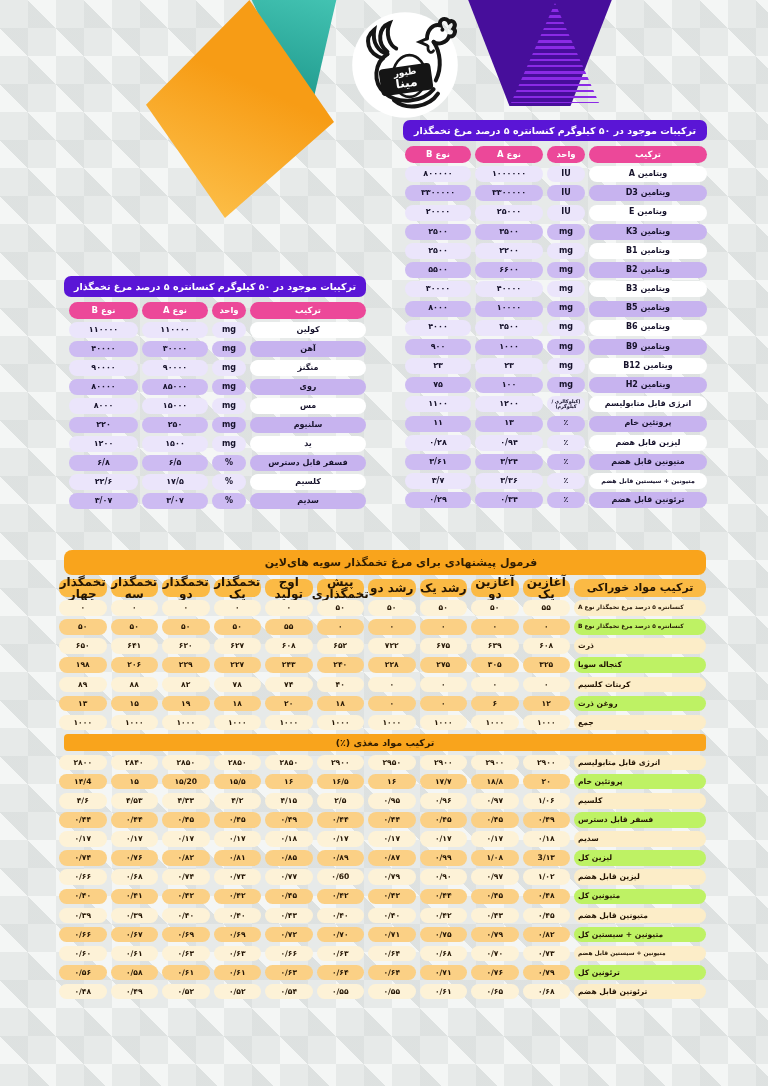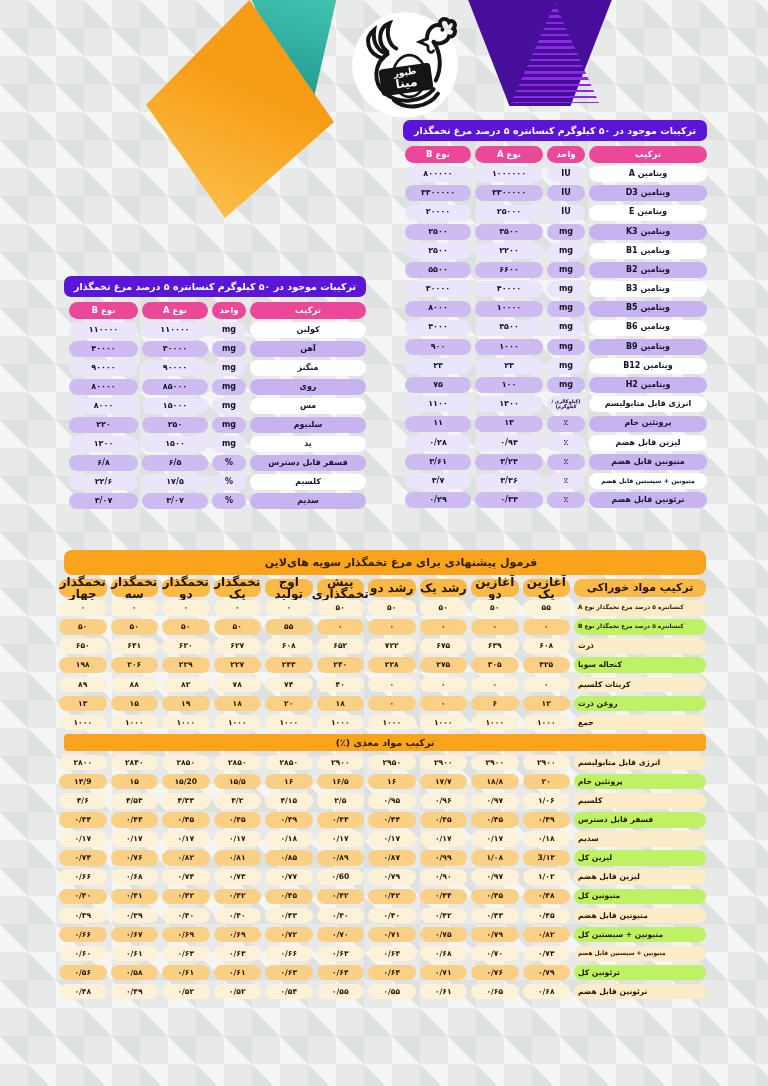--- a/index.html
+++ b/index.html
@@ -433,21 +433,21 @@
         <div class="ocell lbl o-label">پروتئین خام</div>
         <div class="ocell o-val">۲۰</div>
         <div class="ocell o-val">۱۸/۸</div>
         <div class="ocell o-val">۱۷/۷</div>
         <div class="ocell o-val">۱۶</div>
         <div class="ocell o-val">۱۶/۵</div>
         <div class="ocell o-val">۱۶</div>
         <div class="ocell o-val">۱۵/۵</div>
         <div class="ocell o-val">۱۵/20</div>
         <div class="ocell o-val">۱۵</div>
-        <div class="ocell o-val">۱۴/9</div>
+        <div class="ocell o-val">۱۴/4</div>
       </div>
       <div class="orow or-light">
         <div class="ocell lbl o-label">کلسیم</div>
         <div class="ocell o-val">۱/۰۶</div>
         <div class="ocell o-val">۰/۹۷</div>
         <div class="ocell o-val">۰/۹۶</div>
         <div class="ocell o-val">۰/۹۵</div>
         <div class="ocell o-val">۲/۵</div>
         <div class="ocell o-val">۴/۱۵</div>
         <div class="ocell o-val">۴/۲</div>

